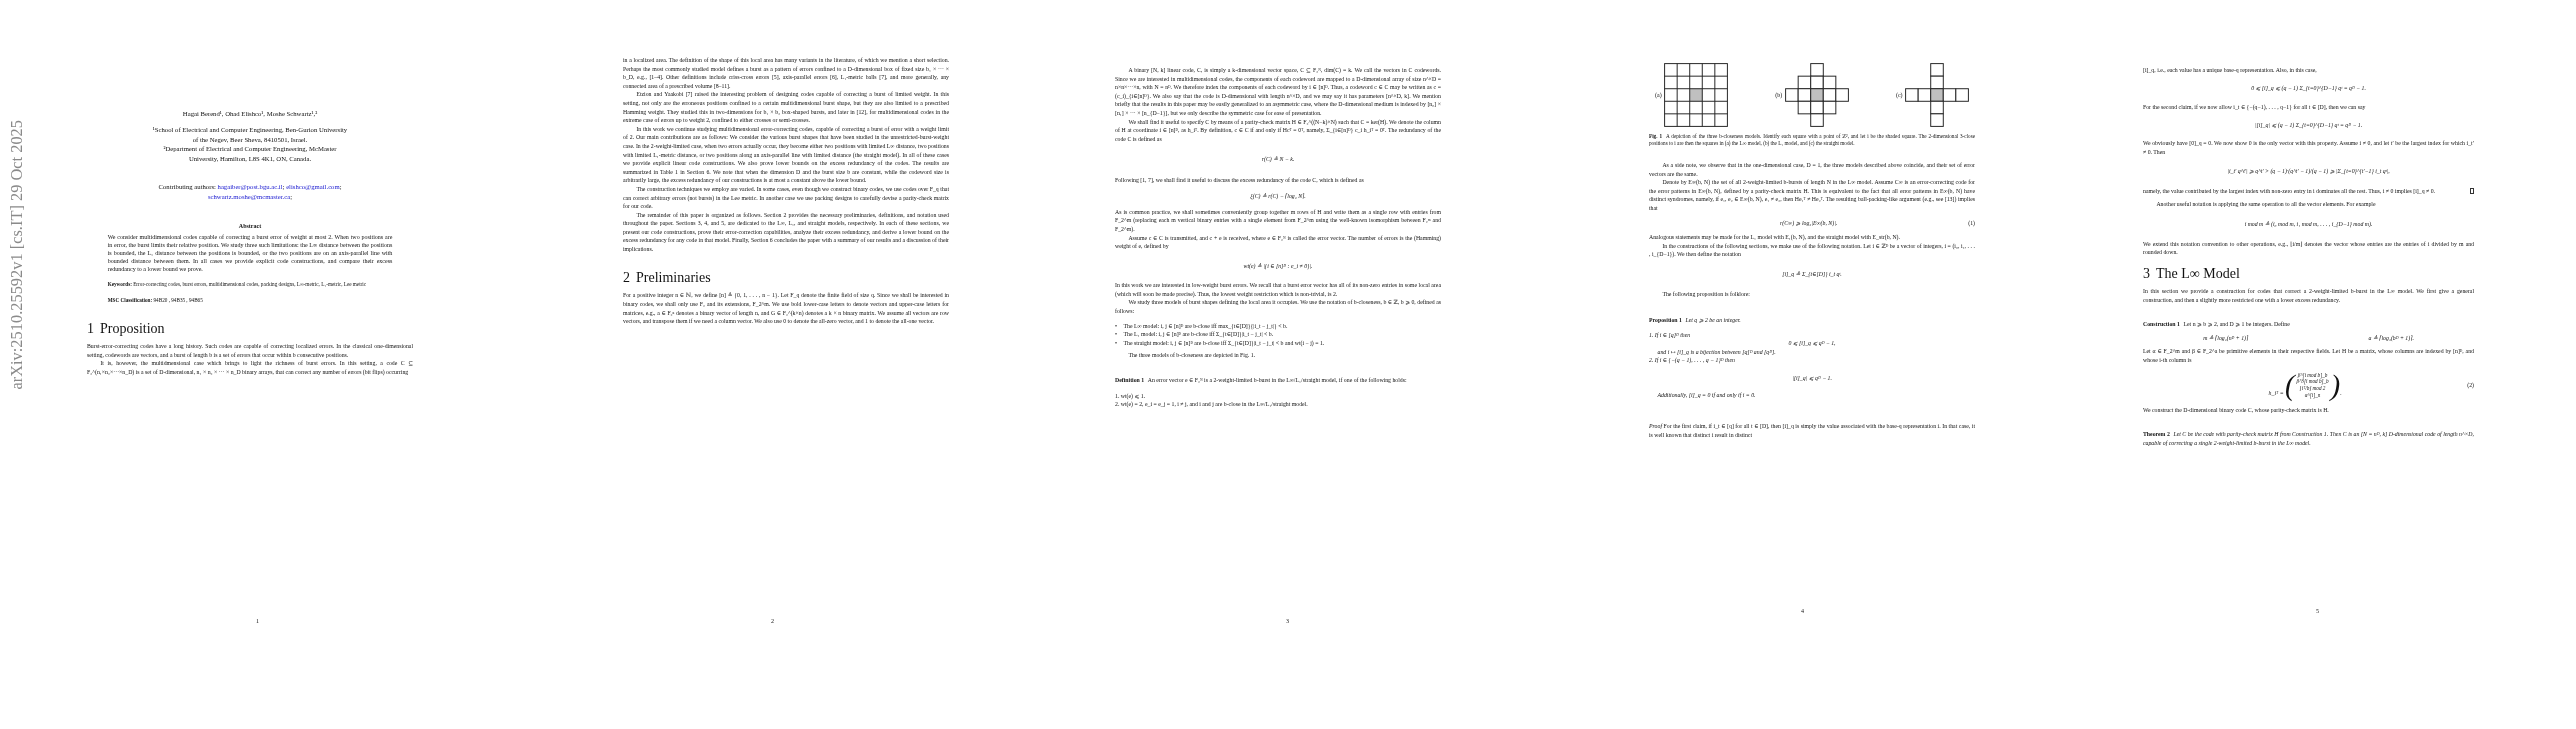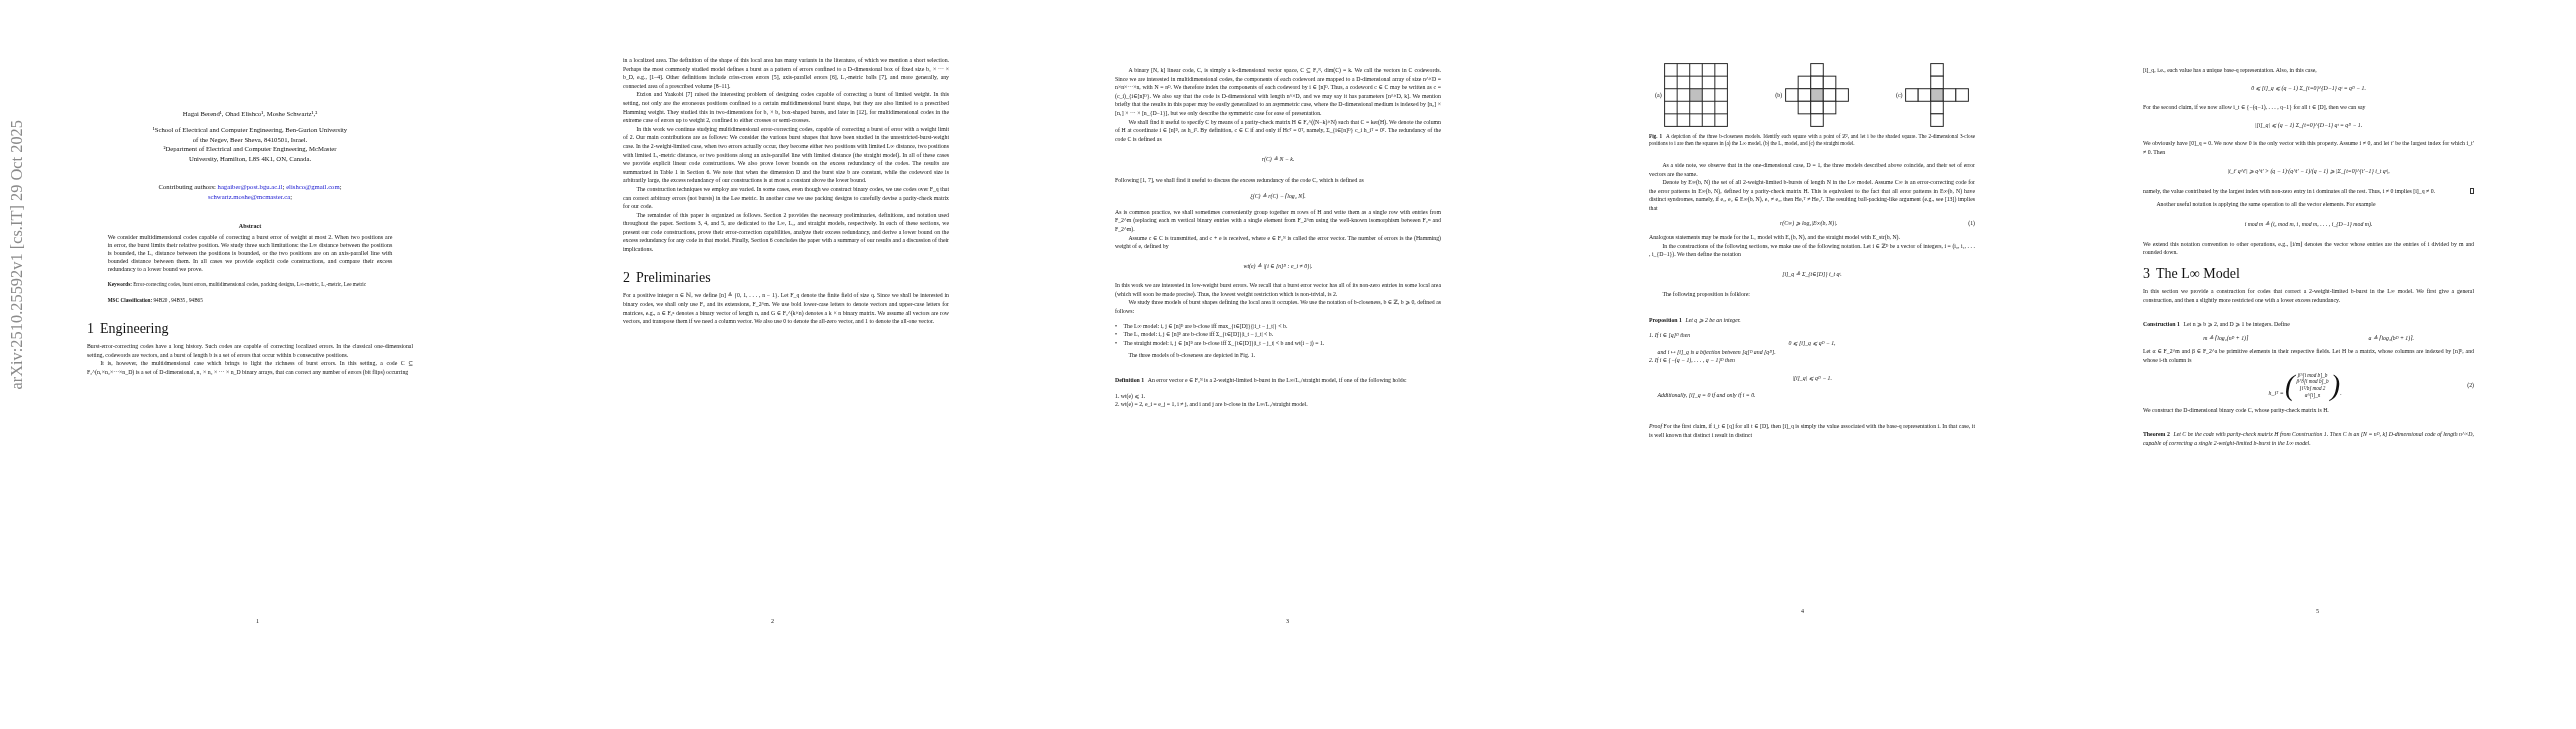--- a/index.html
+++ b/index.html
@@ -65,21 +65,21 @@
         <div>University, Hamilton, L8S 4K1, ON, Canada.</div>
       </div>
       <div class="contrib">
         <span>Contributing authors: </span><a class="link">hagaiber@post.bgu.ac.il</a>; <a class="link">elishco@gmail.com</a>;<br>
         <a class="link">schwartz.moshe@mcmaster.ca</a>;
       </div>
       <div class="abs-head">Abstract</div>
       <div class="abstract">We consider multidimensional codes capable of correcting a burst error of weight at most 2. When two positions are in error, the burst limits their relative position. We study three such limitations: the L∞ distance between the positions is bounded, the L₁ distance between the positions is bounded, or the two positions are on an axis-parallel line with bounded distance between them. In all cases we provide explicit code constructions, and compare their excess redundancy to a lower bound we prove.</div>
       <div class="kw"><b>Keywords:</b> <span>Error-correcting codes, burst errors, multidimensional codes, packing designs, L∞-metric, L₁-metric, Lee metric</span></div>
       <div class="msc"><b>MSC Classification:</b> <span>94B20 , 94B35 , 94B65</span></div>
-      <h2 class="sec"><span class="num">1</span><span>Engineering</span></h2>
+      <h2 class="sec"><span class="num">1</span><span>Proposition</span></h2>
       <p>Burst-error-correcting codes have a long history. Such codes are capable of correcting localized errors. In the classical one-dimensional setting, codewords are vectors, and a burst of length b is a set of errors that occur within b consecutive positions.</p>
       <p class="ind">It is, however, the multidmensional case which brings to light the richness of burst errors. In this setting, a code C ⊆ F₂^(n₁×n₂×···×n_D) is a set of D-dimensional, n₁ × n₂ × ··· × n_D binary arrays, that can correct any number of errors (bit flips) occurring</p>
     </div>
     <div class="pagenum" style="top:618px;">1</div>
   </div>
 
   <div class="page p2">
     <div class="content" style="top:56px;">
       <p>in a localized area. The definition of the shape of this local area has many variants in the literature, of which we mention a short selection. Perhaps the most commonly studied model defines a burst as a pattern of errors confined to a D-dimensional box of fixed size b₁ × ··· × b_D, e.g., [1–4]. Other definitions include criss-cross errors [5], axis-parallel errors [6], L₁-metric balls [7], and more generally, any connected area of a prescribed volume [8–11].</p>
       <p class="ind">Etzion and Yaakobi [7] raised the interesting problem of designing codes capable of correcting a burst of limited weight. In this setting, not only are the erroneous positions confined to a certain multidimensional burst shape, but they are also limited to a prescribed Hamming weight. They studied this in two-dimensions for b₁ × b₂ box-shaped bursts, and later in [12], for multidimensional codes in the extreme case of errors up to weight 2, confined to either crosses or semi-crosses.</p>

